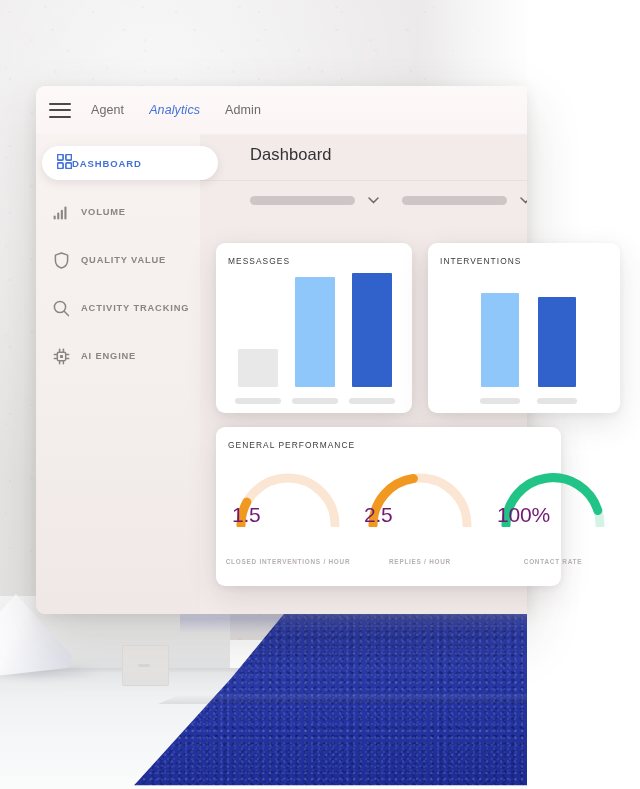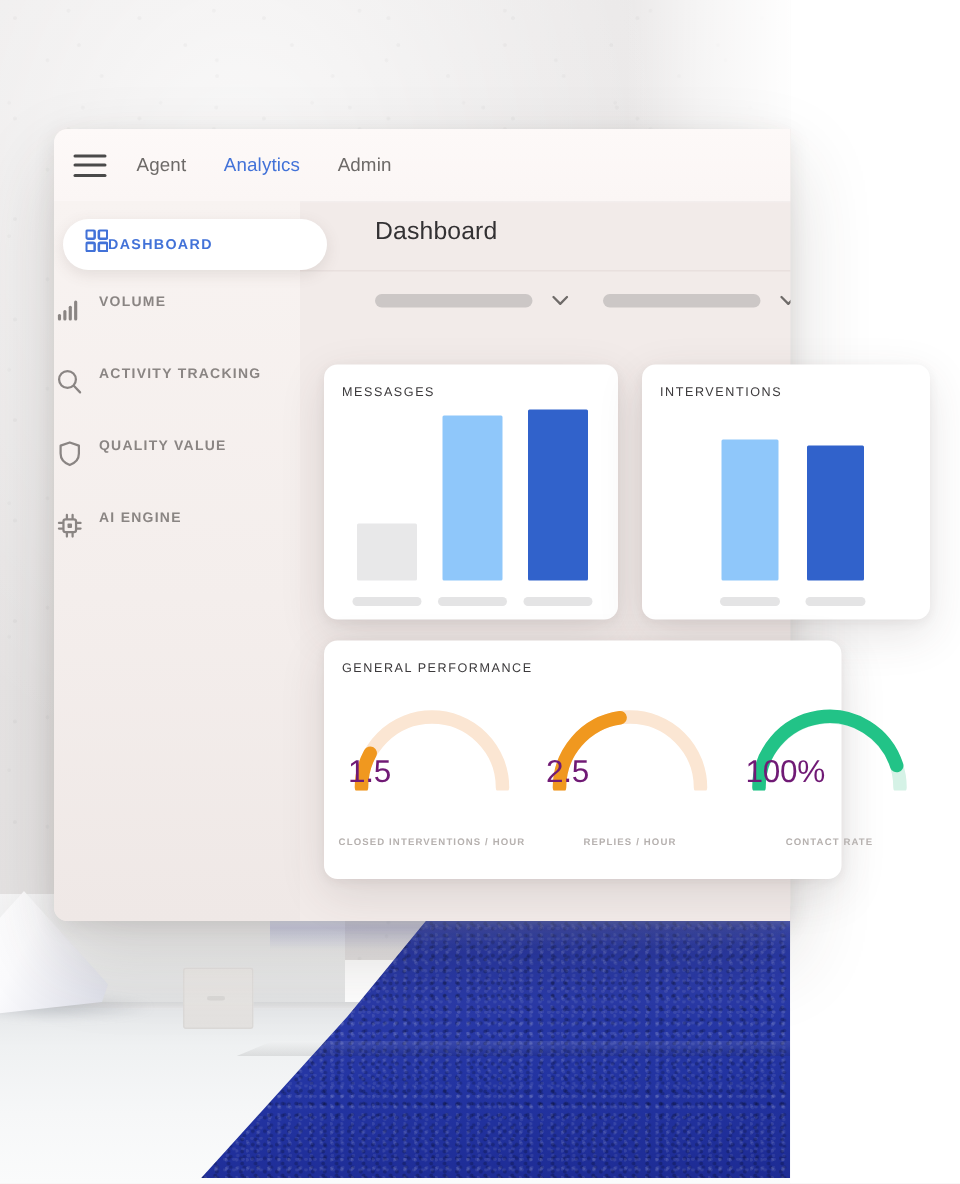--- a/index.html
+++ b/index.html
@@ -117,30 +117,30 @@
     display:flex;align-items:center;
   }
   #hamburger{
     width:22px;height:15px;margin-left:13px;margin-right:20px;
     display:flex;flex-direction:column;justify-content:space-between;cursor:pointer;
   }
   #hamburger span{display:block;height:2px;border-radius:1px;background:#4a4a4a;}
   .nav-item{
     font-size:12.5px;color:#6d6a68;margin-right:25px;cursor:pointer;letter-spacing:.1px;
   }
-  .nav-item.active{color:#4272d8;}
+  .nav-item.active{color:#4272d8;font-style:italic;}
 
   
   #sidebar{
     position:absolute;left:0;top:48px;width:164px;height:480px;
     background:linear-gradient(180deg,#f8f3f1 0%,#f4eeec 55%,#efe8e6 100%);
   }
   .side-item{
-    position:relative;height:32px;display:flex;
-    cursor:pointer;margin-bottom:16px;
+    position:relative;height:32px;display:flex;align-items:center;
+    padding-left:15px;cursor:pointer;margin-bottom:16px;
   }
   .side-item .ico{width:20px;height:20px;margin-right:10px;flex:0 0 20px;
     display:flex;align-items:center;justify-content:center;}
   .side-item .lbl{
     font-size:9.3px;letter-spacing:.85px;color:#8a8583;font-weight:700;white-space:nowrap;
   }
   #pill{
     position:absolute;left:6px;top:12px;width:176px;height:34px;border-radius:17px;
     background:#ffffff;box-shadow:0 3px 10px rgba(92,74,68,.13);
   }
@@ -249,35 +249,35 @@
             <rect x="4.2" y="7.6" width="2.1" height="7.0" rx="1" fill="#8a8583"></rect>
             <rect x="7.8" y="4.8" width="2.1" height="9.8" rx="1" fill="#8a8583"></rect>
             <rect x="11.4" y="1.4" width="2.1" height="13.2" rx="1" fill="#8a8583"></rect>
           </svg>
         </span>
         <span class="lbl">VOLUME</span>
       </div>
 
       <div class="side-item">
         <span class="ico">
+          <svg width="15" height="17" viewBox="0 0 15 17">
+            <path d="M7.5 1 L13.6 3.1 V8.4 C13.6 12.2 10.9 14.8 7.5 16 C4.1 14.8 1.4 12.2 1.4 8.4 V3.1 Z" fill="none" stroke="#8a8583" stroke-width="1.5" stroke-linejoin="round"></path>
+          </svg>
+        </span>
+        <span class="lbl">QUALITY VALUE</span>
+      </div>
+
+      <div class="side-item">
+        <span class="ico">
           <svg width="17" height="17" viewBox="0 0 17 17">
             <circle cx="7" cy="7" r="5.6" fill="none" stroke="#8a8583" stroke-width="1.5"></circle>
             <line x1="11.2" y1="11.2" x2="15.4" y2="15.6" stroke="#8a8583" stroke-width="1.5" stroke-linecap="round"></line>
           </svg>
         </span>
         <span class="lbl">ACTIVITY TRACKING</span>
-      </div>
-
-      <div class="side-item">
-        <span class="ico">
-          <svg width="15" height="17" viewBox="0 0 15 17">
-            <path d="M7.5 1 L13.6 3.1 V8.4 C13.6 12.2 10.9 14.8 7.5 16 C4.1 14.8 1.4 12.2 1.4 8.4 V3.1 Z" fill="none" stroke="#8a8583" stroke-width="1.5" stroke-linejoin="round"></path>
-          </svg>
-        </span>
-        <span class="lbl">QUALITY VALUE</span>
       </div>
 
       <div class="side-item">
         <span class="ico">
           <svg width="17" height="17" viewBox="0 0 17 17">
             <rect x="4.3" y="4.3" width="8.4" height="8.4" rx="1.4" fill="none" stroke="#8a8583" stroke-width="1.5"></rect>
             <rect x="7.0" y="7.0" width="3.0" height="3.0" rx=".6" fill="#8a8583"></rect>
             <g stroke="#8a8583" stroke-width="1.5" stroke-linecap="round">
               <line x1="6.6" y1="1.3" x2="6.6" y2="3.6"></line>
               <line x1="10.4" y1="1.3" x2="10.4" y2="3.6"></line>

